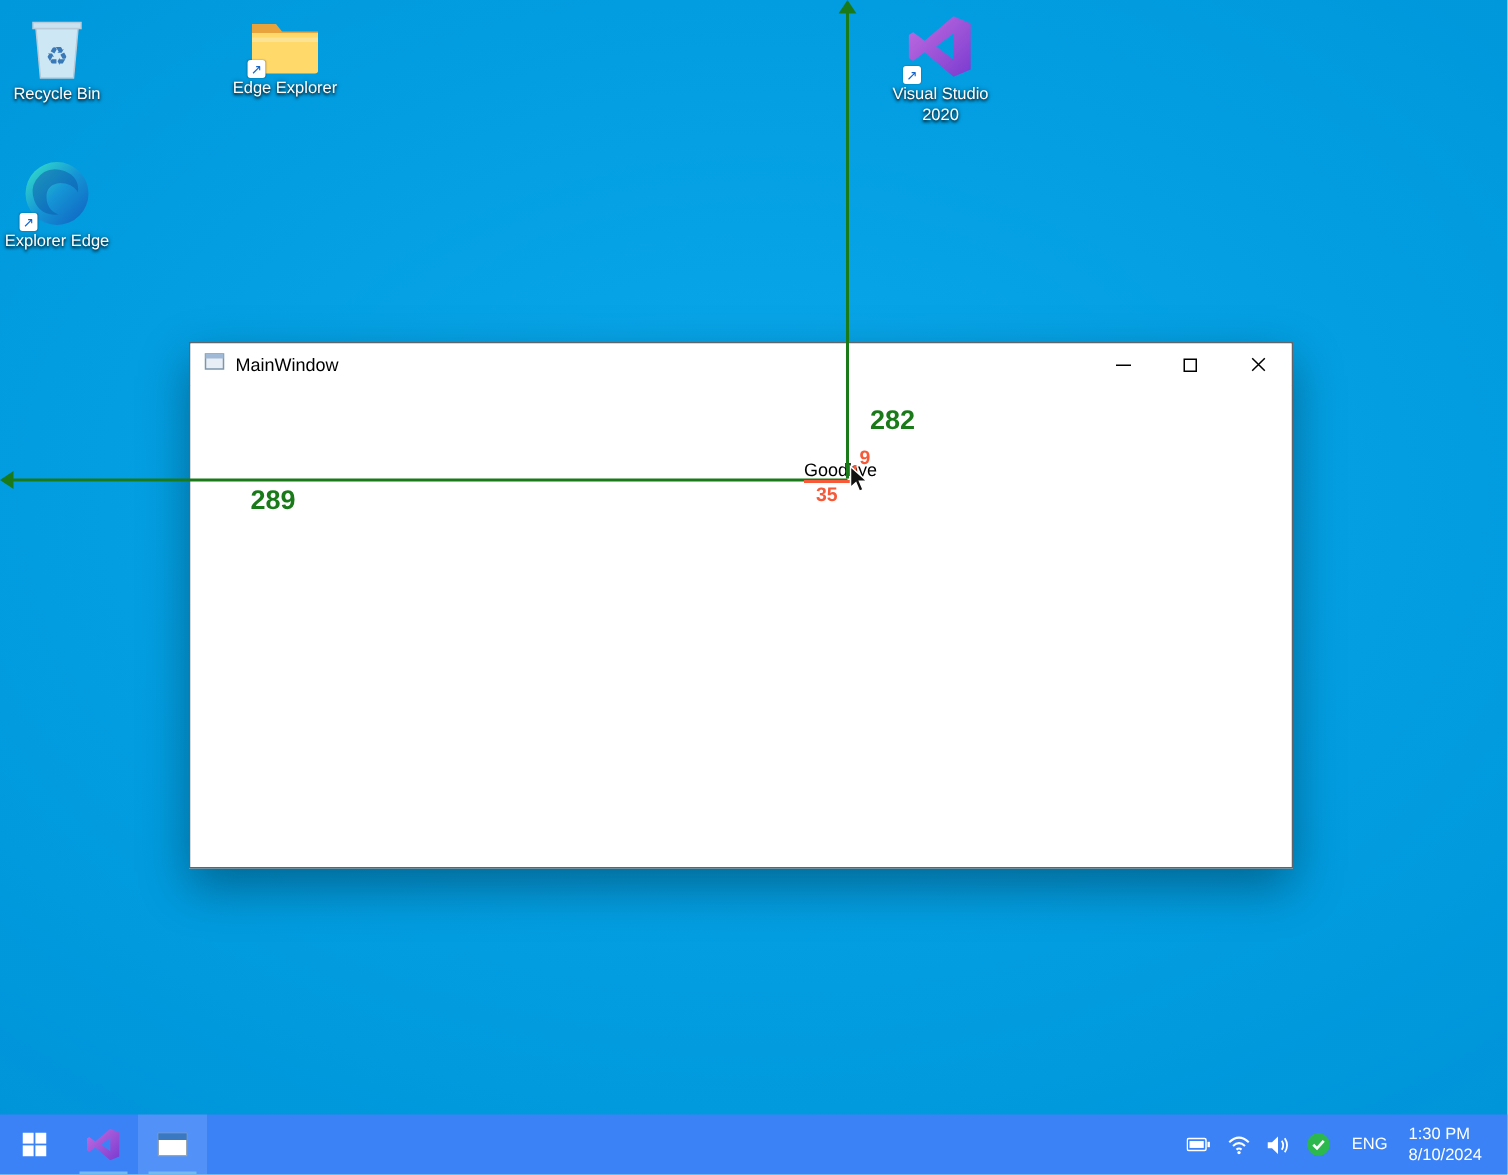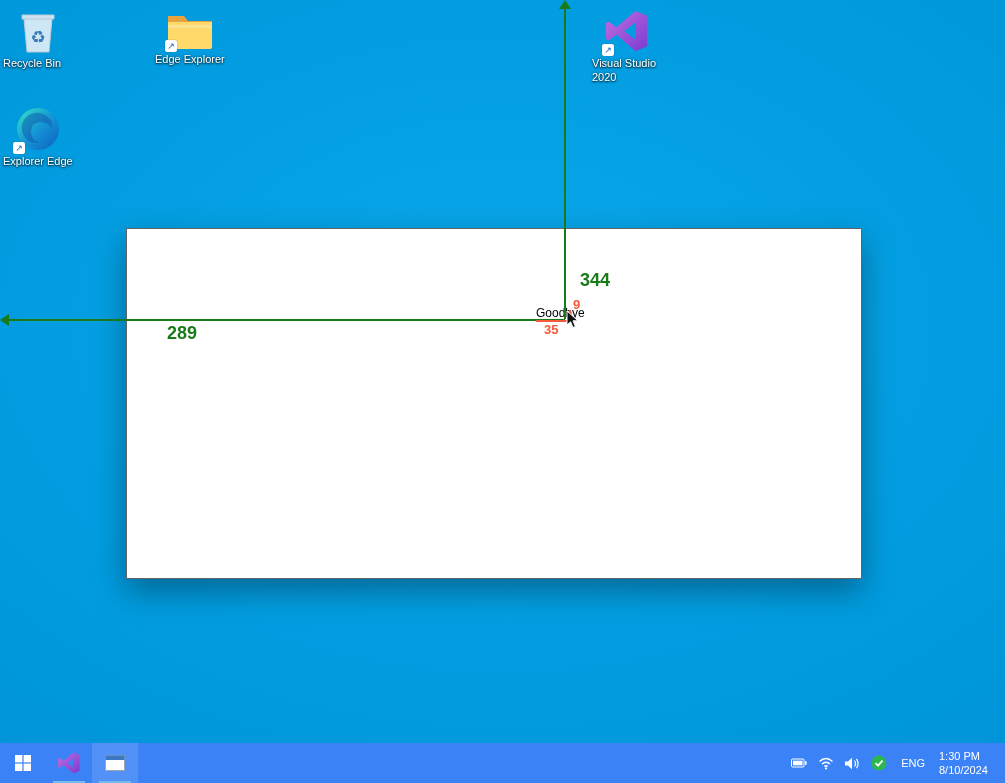--- a/index.html
+++ b/index.html
@@ -7,21 +7,21 @@
   body {
     position:relative; overflow:hidden;
     font-family:"Liberation Sans", sans-serif;
     background: radial-gradient(1100px 750px at 50% 42%, #0aa8ec 0%, #009add 55%, #0289d2 100%);
   }
 
   
   .desktop-icon { position:absolute; width:76px; display:flex; flex-direction:column; align-items:center; cursor:default; }
   .desktop-icon .ico { position:relative; display:inline-block; line-height:0; }
   .desktop-icon .label {
-    margin-top:3px; width:70px; color:#fff; font-size:11px; line-height:1.25;
+    margin-top:3px; width:70px; color:#fff; font-size:11px; text-align:center; line-height:1.25;
     text-shadow:0 1px 2px rgba(0,0,0,.85), 0 0 3px rgba(0,0,0,.5);
   }
   .shortcut-arrow {
     position:absolute; left:-2px; bottom:-2px; width:12px; height:12px; background:#fff;
     border-radius:2px; box-shadow:0 0 1px rgba(0,0,0,.5);
     display:flex; align-items:center; justify-content:center;
     font-size:9px; color:#1464c8; line-height:1;
   }
   .di-recycle { left:0px;   top:10px; }
   .di-explorer{ left:152px; top:12px; }
@@ -129,32 +129,54 @@
       </defs>
       <circle cx="23" cy="23" r="21" fill="url(#eg)"></circle>
       <path d="M8 28 q4 10 16 9 q-8 -3 -8 -12 q0 -8 9 -9 q8 0 12 6 q1 -10 -9 -14 q-12 -4 -19 6 q-4 6 -1 14" fill="#0b57a8" opacity="0.5"></path>
     </svg>
     <span class="shortcut-arrow">↗</span>
   </span>
   <span class="label">Explorer Edge</span>
 </div>
 
 <div class="main-window">
+  <div class="title-bar">
+    <span class="ico">
+      <svg width="14" height="14" viewBox="0 0 14 14">
+        <rect x="1" y="2" width="12" height="10" fill="#e8eef5" stroke="#7e96ad"></rect>
+        <rect x="1" y="2" width="12" height="3" fill="#9fb9d6"></rect>
+      </svg>
+    </span>
+    <span class="win-title">MainWindow</span>
+    <div class="win-controls">
+      <button class="win-btn">
+          <span class="min-glyph"></span>
+        </button>
+      <button class="win-btn">
+          <span class="max-glyph"></span>
+        </button>
+      <button class="win-btn">
+        <svg width="10" height="10" viewBox="0 0 10 10">
+          <path d="M0.8 0.8 L9.2 9.2 M9.2 0.8 L0.8 9.2" stroke="#000" stroke-width="1"></path>
+        </svg>
+      </button>
+    </div>
+  </div>
   <div class="client">
     <span class="content-text">Goodbye</span>
   </div>
 </div>
 
 <div class="overlay">
   <div class="vline-arrow"></div>
   <div class="vline"></div>
   <div class="hline-arrow"></div>
   <div class="hline"></div>
 
-  <div class="measure-num v344">344</div>
+  <div class="measure-num v344">282</div>
   <div class="measure-num v451">289</div>
 
   <div class="small-vline"></div>
   <div class="small-hline"></div>
   <div class="small-num s9">9</div>
   <div class="small-num s35">35</div>
 
   <svg class="cursor" width="14" height="20" viewBox="0 0 14 20">
     <path d="M1 1 L1 15 L4.6 11.8 L7 17.5 L9.4 16.4 L7 10.8 L12 10.8 Z" fill="#111" stroke="#fff" stroke-width="1"></path>
   </svg>

